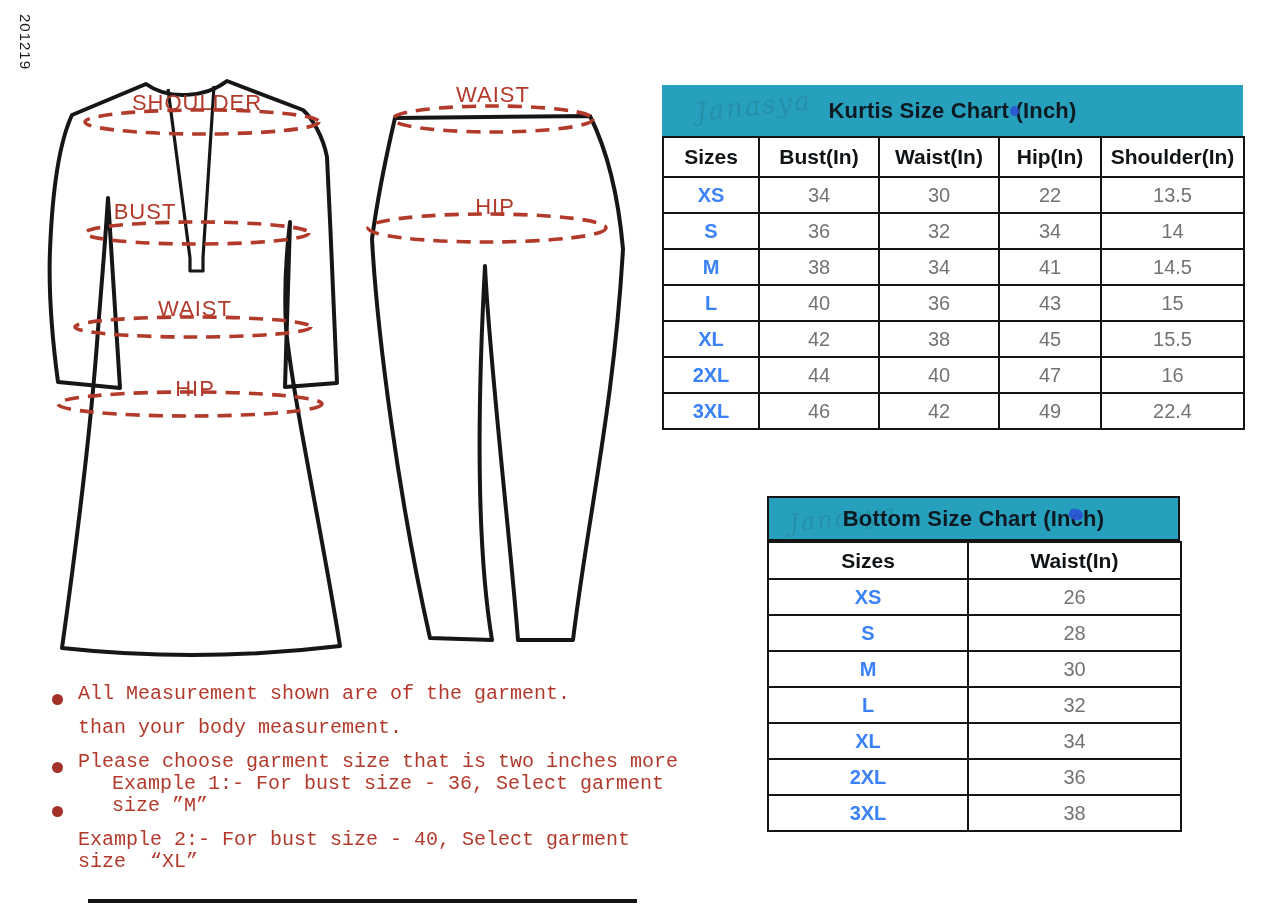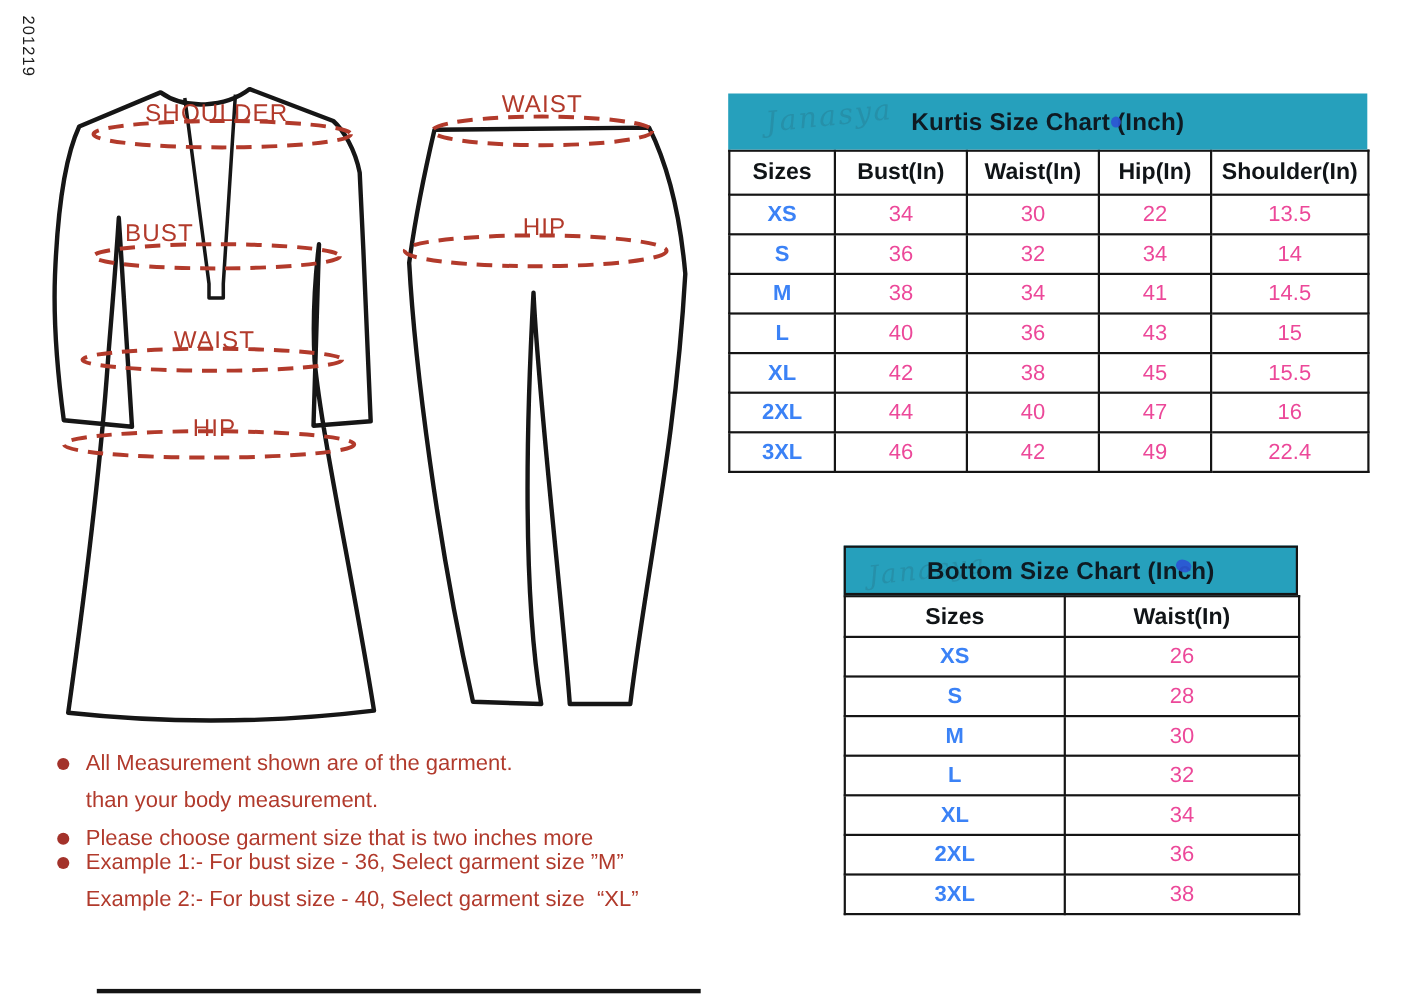--- a/index.html
+++ b/index.html
@@ -48,30 +48,30 @@
     opacity:.92;z-index:3;
   }
   table.size-table{
     border-collapse:collapse;table-layout:fixed;width:100%;background:#fff;
   }
   table.size-table th, table.size-table td{
     border:2px solid #151515;text-align:center;vertical-align:middle;
     padding:0;overflow:hidden;
   }
   table.size-table th{font-size:21px;font-weight:bold;color:#101417;height:38px;}
-  table.size-table td{font-size:20px;color:#ec4899;height:34px;}
+  table.size-table td{font-size:20px;color:#737373;height:34px;}
   table.size-table td.size-cell{font-weight:bold;color:#3b82f6;}
   #bottom-table th{height:35px;}
 
   
   #notes{
     position:absolute;left:44px;top:683px;width:640px;
     color:#b13a2c;font-size:20px;
   }
-  .note-row{display:flex;align-items:flex-start;margin-bottom:12px;}
+  .note-row{display:flex;align-items:flex-end;margin-bottom:12px;font-family:Liberation Mono, monospace;}
   .note-row.cont{margin-top:-2px;}
   .bullet-dot{
     flex:0 0 auto;width:11px;height:11px;border-radius:50%;
     background:#a3322a;margin:6px 15px 0 8px;
   }
   .bullet-spacer{flex:0 0 auto;width:34px;}
   .note-text{white-space:pre-wrap;line-height:22px;}
 
   
   #bottom-line{
@@ -264,21 +264,21 @@
       <span class="note-text">All Measurement shown are of the garment.</span>
     </div>
     <div class="note-row cont" style="margin-bottom:12px;margin-top:11px;">
       <span class="bullet-spacer"></span>
       <span class="note-text">than your body measurement.</span>
     </div>
     <div class="note-row" style="margin-bottom:0;">
       <span class="bullet-dot"></span>
       <span class="note-text">Please choose garment size that is two inches more</span>
     </div>
-    <div class="note-row" style="margin-bottom:12px;">
+    <div class="note-row" style="margin-bottom:12px;gap:34px;">
       <span class="bullet-dot"></span>
       <span class="note-text">Example 1:- For bust size - 36, Select garment size ”M”</span>
     </div>
     <div class="note-row cont" style="margin-top:11px;">
       <span class="bullet-spacer"></span>
       <span class="note-text">Example 2:- For bust size - 40, Select garment size  “XL”</span>
     </div>
   </div>
 
   <div id="bottom-line"></div>

